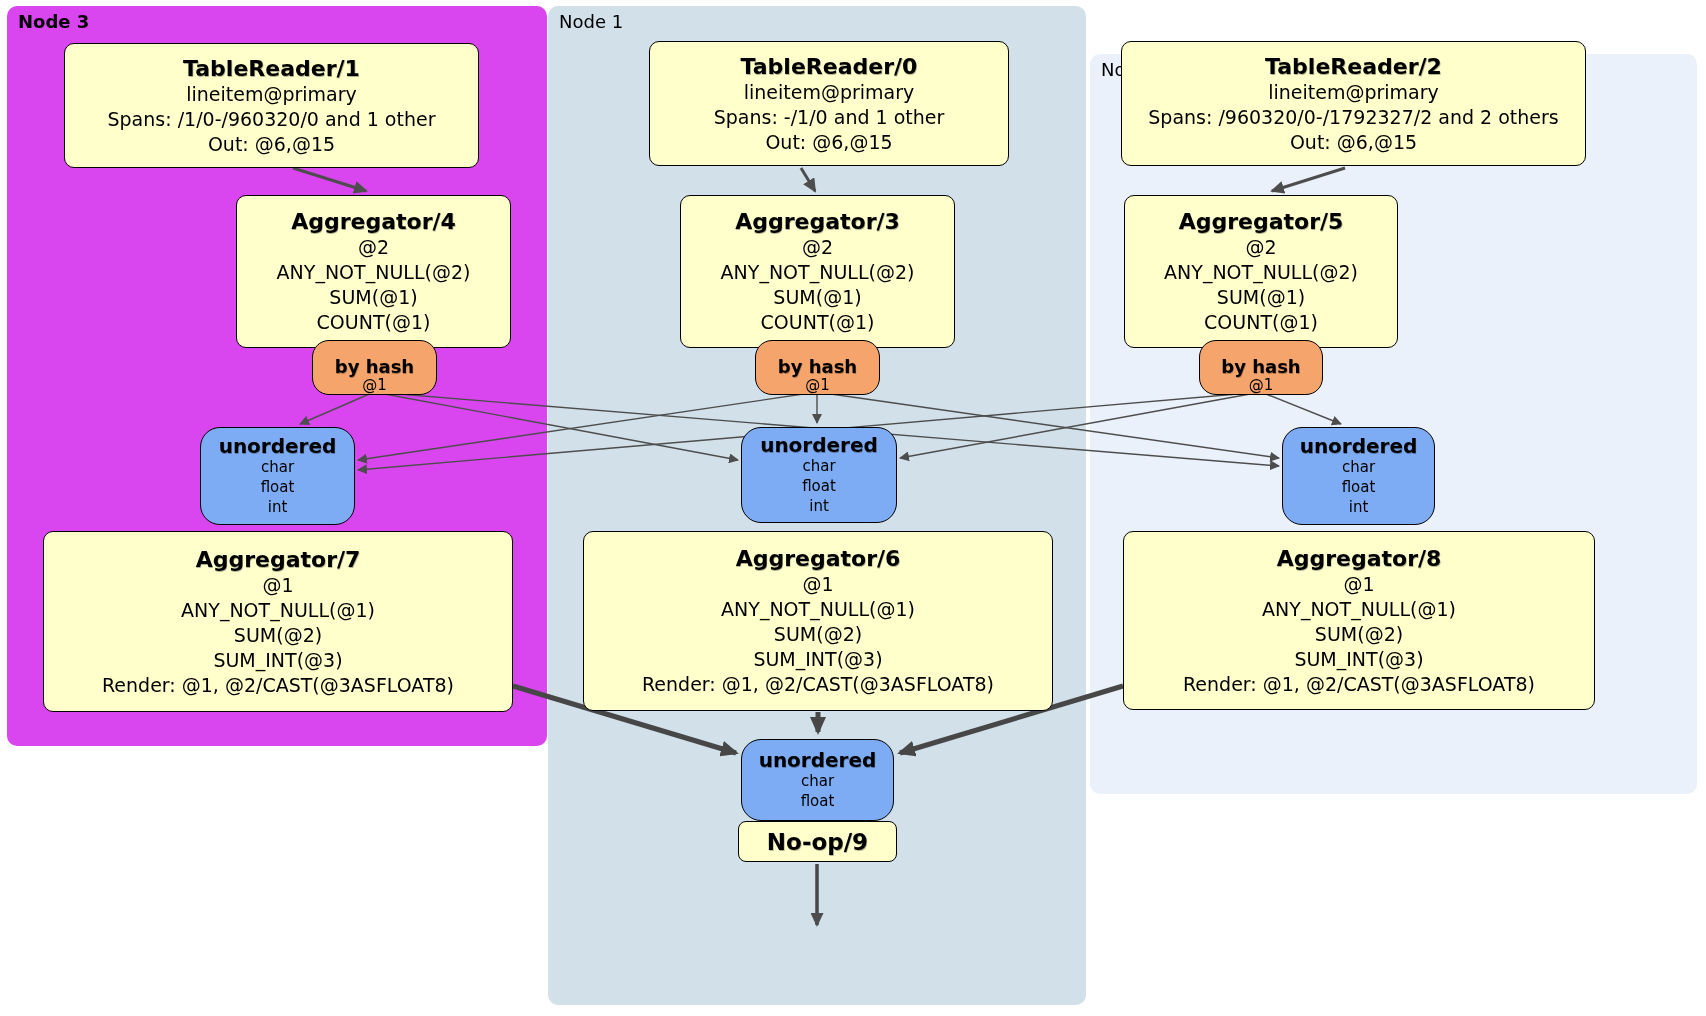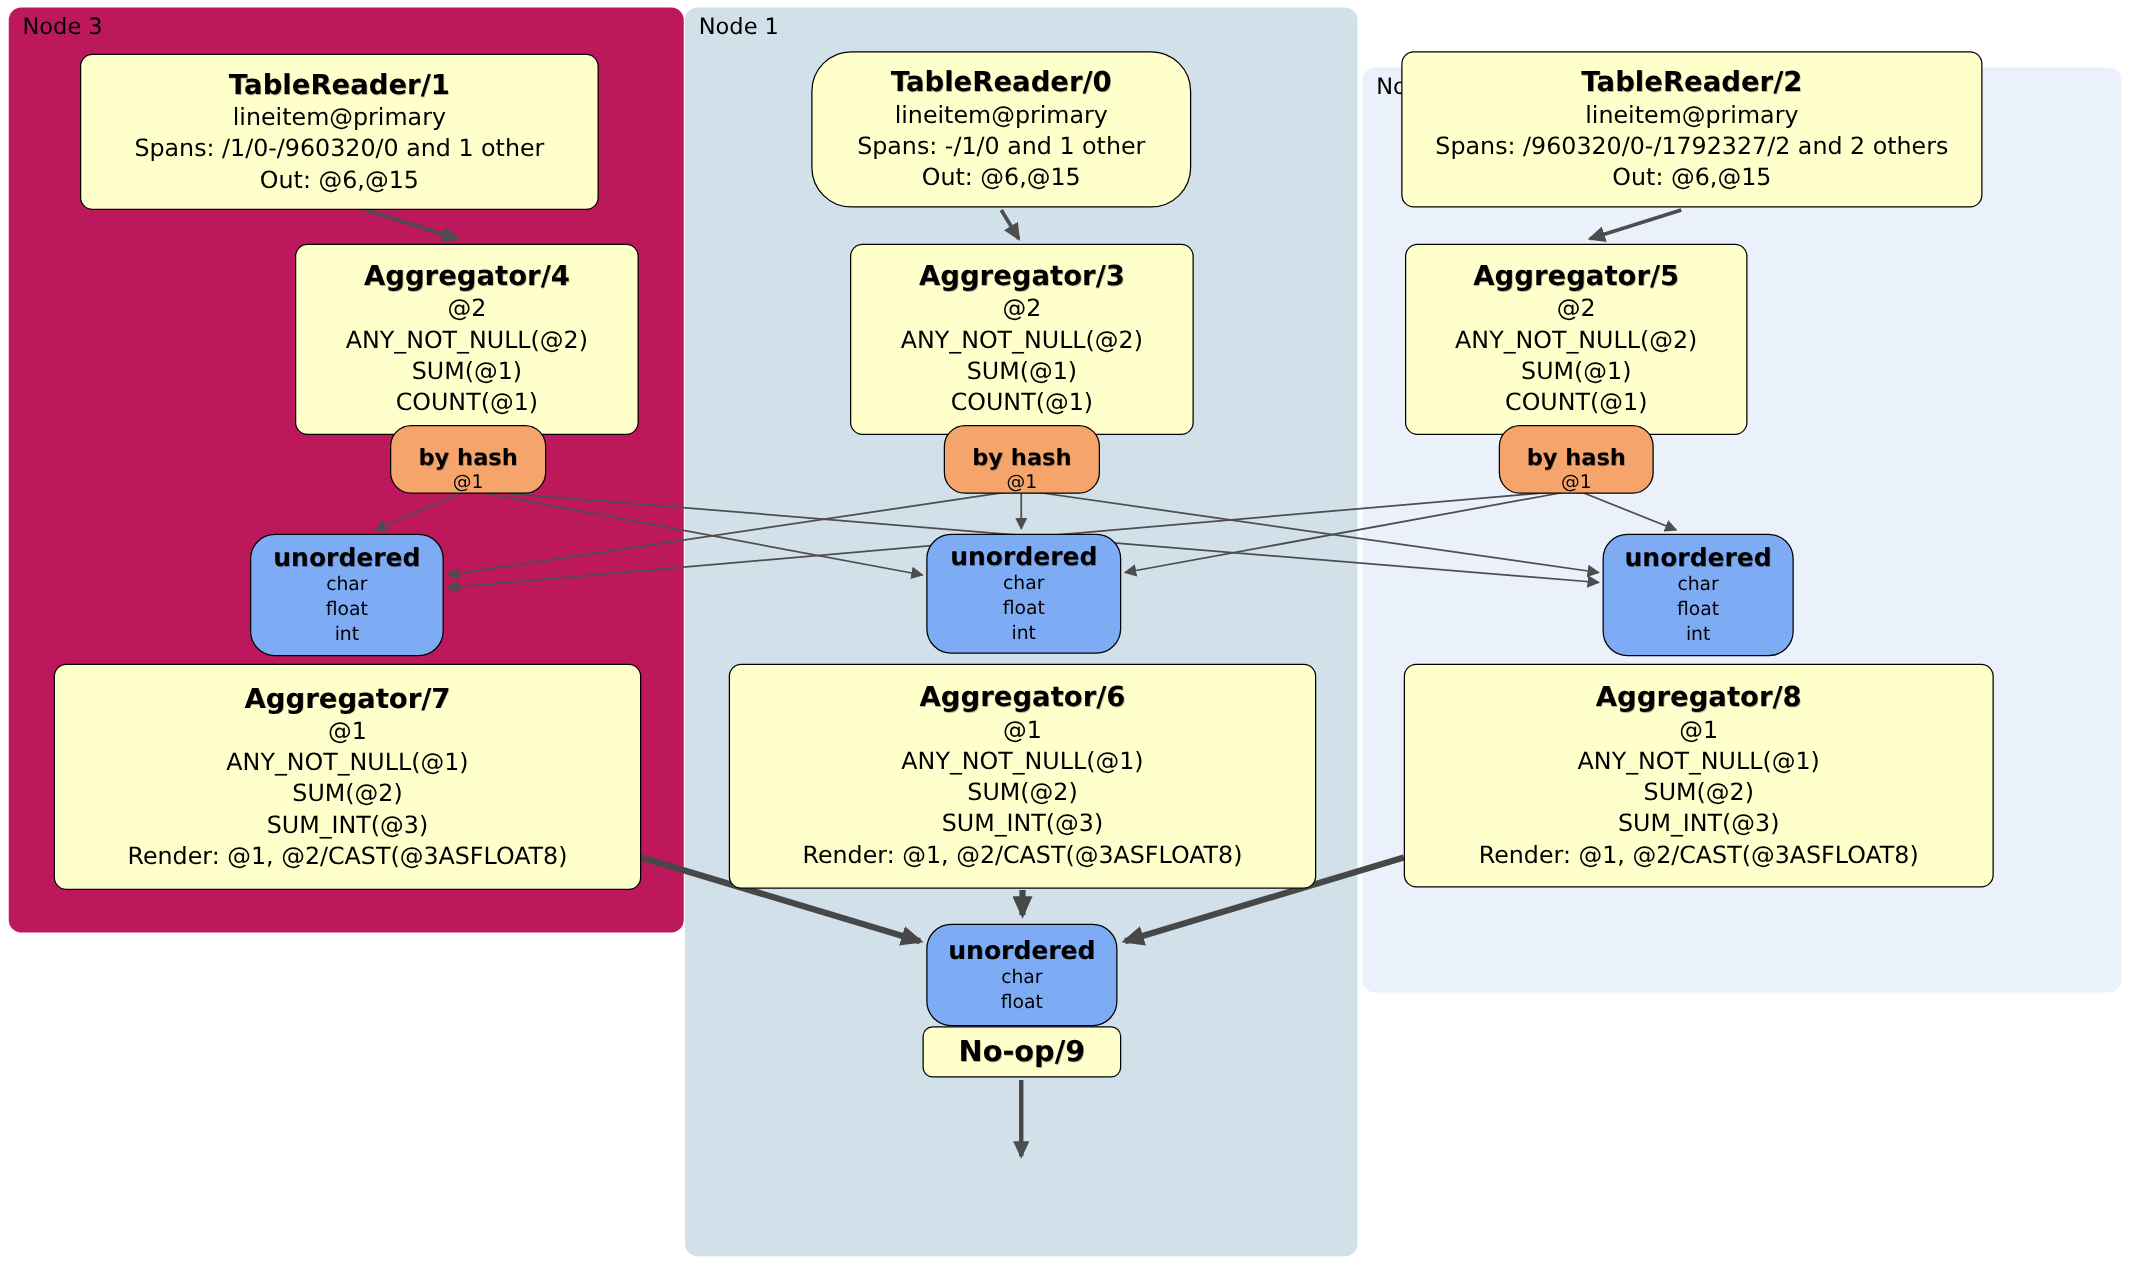--- a/index.html
+++ b/index.html
@@ -2,21 +2,21 @@
 <html><head>
 <meta charset="utf-8">
 <style>
   html,body{margin:0;padding:0;background:#ffffff;}
   .canvas{
     position:relative;width:1706px;height:1016px;overflow:hidden;
     font-family:"DejaVu Sans","Liberation Sans",sans-serif;color:#000;
   }
   .region{position:absolute;border-radius:10px;z-index:0;}
   .region-label{position:absolute;left:11px;top:5px;font-size:18px;color:#000;}
-  #region-node3{left:7px;top:6px;width:540px;height:740px;background:#be185d;}
+  #region-node3{left:7px;top:6px;width:540px;height:740px;background:#d946ef;font-weight:bold;}
   #region-node1{left:548px;top:6px;width:538px;height:999px;background:#d2e0ea;}
   #region-node2{left:1090px;top:6px;width:607px;height:740px;background:#ebf1fa;margin-top:48px;}
   .edges{position:absolute;left:0;top:0;z-index:1;}
   .pbox{
     position:absolute;background:#ffffcc;border:1.5px solid #000;border-radius:10px;
     box-sizing:border-box;display:flex;flex-direction:column;justify-content:center;
     align-items:center;text-align:center;z-index:2;line-height:25px;font-size:19px;
   }
   .ptitle{font-weight:bold;font-size:22px;line-height:27px;text-shadow:0.6px 0.6px 0 rgba(0,0,0,0.30);}
   .router{
@@ -83,21 +83,21 @@
 
     <path d="M817,864 L817,925" stroke="#474747" stroke-width="3.5" fill="none" marker-end="url(#ah-med)"></path>
   </svg>
 
   <div class="pbox" style="left:64px;top:43px;width:415px;height:125px;">
     <div class="ptitle">TableReader/1</div>
     <div class="pline">lineitem@primary</div>
     <div class="pline">Spans: /1/0-/960320/0 and 1 other</div>
     <div class="pline">Out: @6,@15</div>
   </div>
-  <div class="pbox" style="left:649px;top:41px;width:304px;height:125px;border-radius:32px;">
+  <div class="pbox" style="left:649px;top:41px;width:360px;height:125px;">
     <div class="ptitle">TableReader/0</div>
     <div class="pline">lineitem@primary</div>
     <div class="pline">Spans: -/1/0 and 1 other</div>
     <div class="pline">Out: @6,@15</div>
   </div>
   <div class="pbox" style="left:1121px;top:41px;width:465px;height:125px;">
     <div class="ptitle">TableReader/2</div>
     <div class="pline">lineitem@primary</div>
     <div class="pline">Spans: /960320/0-/1792327/2 and 2 others</div>
     <div class="pline">Out: @6,@15</div>

